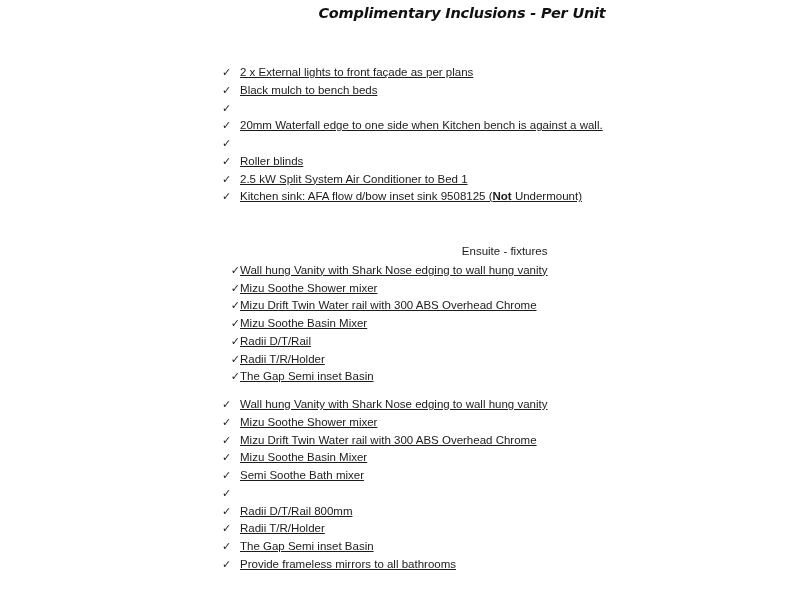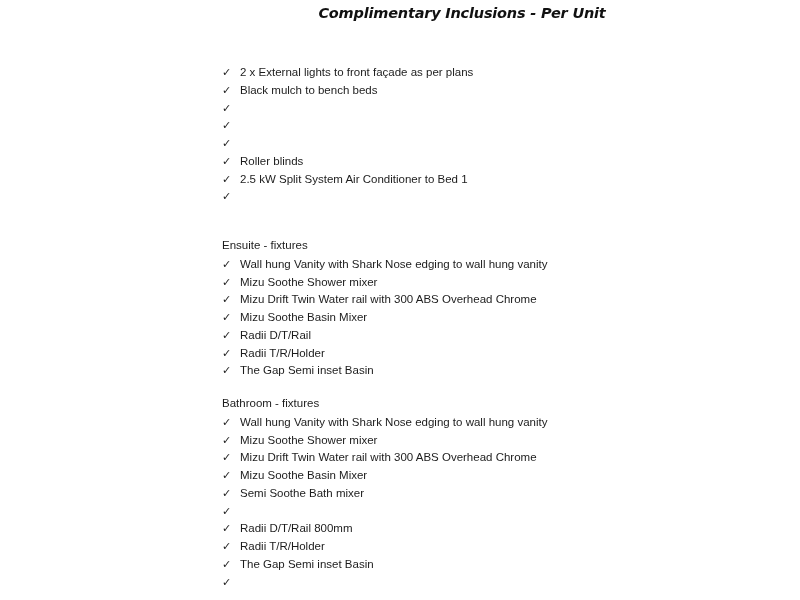--- a/index.html
+++ b/index.html
@@ -25,42 +25,42 @@
     font-size: 14.5px;
     letter-spacing: -0.2px;
     color: #111111;
     white-space: nowrap;
   }
   .block {
     position: absolute;
     left: 222px;
   }
   .block-general  { top: 65px;  }
-  .block-ensuite  { top: 239px; }
+  .block-ensuite  { top: 245px; text-align: right; }
   .block-bathroom { top: 397px; }
   .sec-heading {
     height: 17.75px;
     font-size: 11.5px;
     color: #1c1c1c;
     white-space: nowrap;
   }
   .row {
     display: flex;
     align-items: flex-start;
     height: 17.75px;
     font-size: 11.5px;
     line-height: 14px;
   }
   .check {
     width: 18px;
     flex: 0 0 18px;
     font-size: 11px;
     color: #222222;
   }
-  .itext { white-space: nowrap; }
+  .itext { white-space: nowrap; text-decoration: underline; }
   .itext b { font-weight: bold; }
 </style>
 </head>
 <body>
 
 <div class="page">
 
   <div class="doc-title">Complimentary Inclusions - Per Unit</div>
 
   <div class="block block-general">
@@ -70,34 +70,36 @@
     </div>
     <div class="row">
       <span class="check">✓</span>
       <span class="itext">Black mulch to bench beds</span>
     </div>
     <div class="row">
       <span class="check">✓</span>
     </div>
     <div class="row">
       <span class="check">✓</span>
+      <span class="itext">20mm Waterfall edge to one side when Kitchen bench is against a wall.</span>
     </div>
     <div class="row">
       <span class="check">✓</span>
     </div>
     <div class="row">
       <span class="check">✓</span>
       <span class="itext">Roller blinds</span>
     </div>
     <div class="row">
       <span class="check">✓</span>
       <span class="itext">2.5 kW Split System Air Conditioner to Bed 1</span>
     </div>
     <div class="row">
       <span class="check">✓</span>
+      <span class="itext"><span>Kitchen sink: AFA flow d/bow inset sink 9508125 (</span><b>Not</b><span> Undermount)</span></span>
     </div>
   </div>
 
   <div class="block block-ensuite">
     <div class="sec-heading">Ensuite - fixtures</div>
     <div class="row">
       <span class="check">✓</span>
       <span class="itext">Wall hung Vanity with Shark Nose edging to wall hung vanity</span>
     </div>
     <div class="row">
@@ -120,21 +122,20 @@
       <span class="check">✓</span>
       <span class="itext">Radii T/R/Holder</span>
     </div>
     <div class="row">
       <span class="check">✓</span>
       <span class="itext">The Gap Semi inset Basin</span>
     </div>
   </div>
 
   <div class="block block-bathroom">
-    <div class="sec-heading">Bathroom - fixtures</div>
     <div class="row">
       <span class="check">✓</span>
       <span class="itext">Wall hung Vanity with Shark Nose edging to wall hung vanity</span>
     </div>
     <div class="row">
       <span class="check">✓</span>
       <span class="itext">Mizu Soothe Shower mixer</span>
     </div>
     <div class="row">
       <span class="check">✓</span>
@@ -158,16 +159,17 @@
     <div class="row">
       <span class="check">✓</span>
       <span class="itext">Radii T/R/Holder</span>
     </div>
     <div class="row">
       <span class="check">✓</span>
       <span class="itext">The Gap Semi inset Basin</span>
     </div>
     <div class="row">
       <span class="check">✓</span>
+      <span class="itext">Provide frameless mirrors to all bathrooms</span>
     </div>
   </div>
 
 </div>
 
 </body></html>

